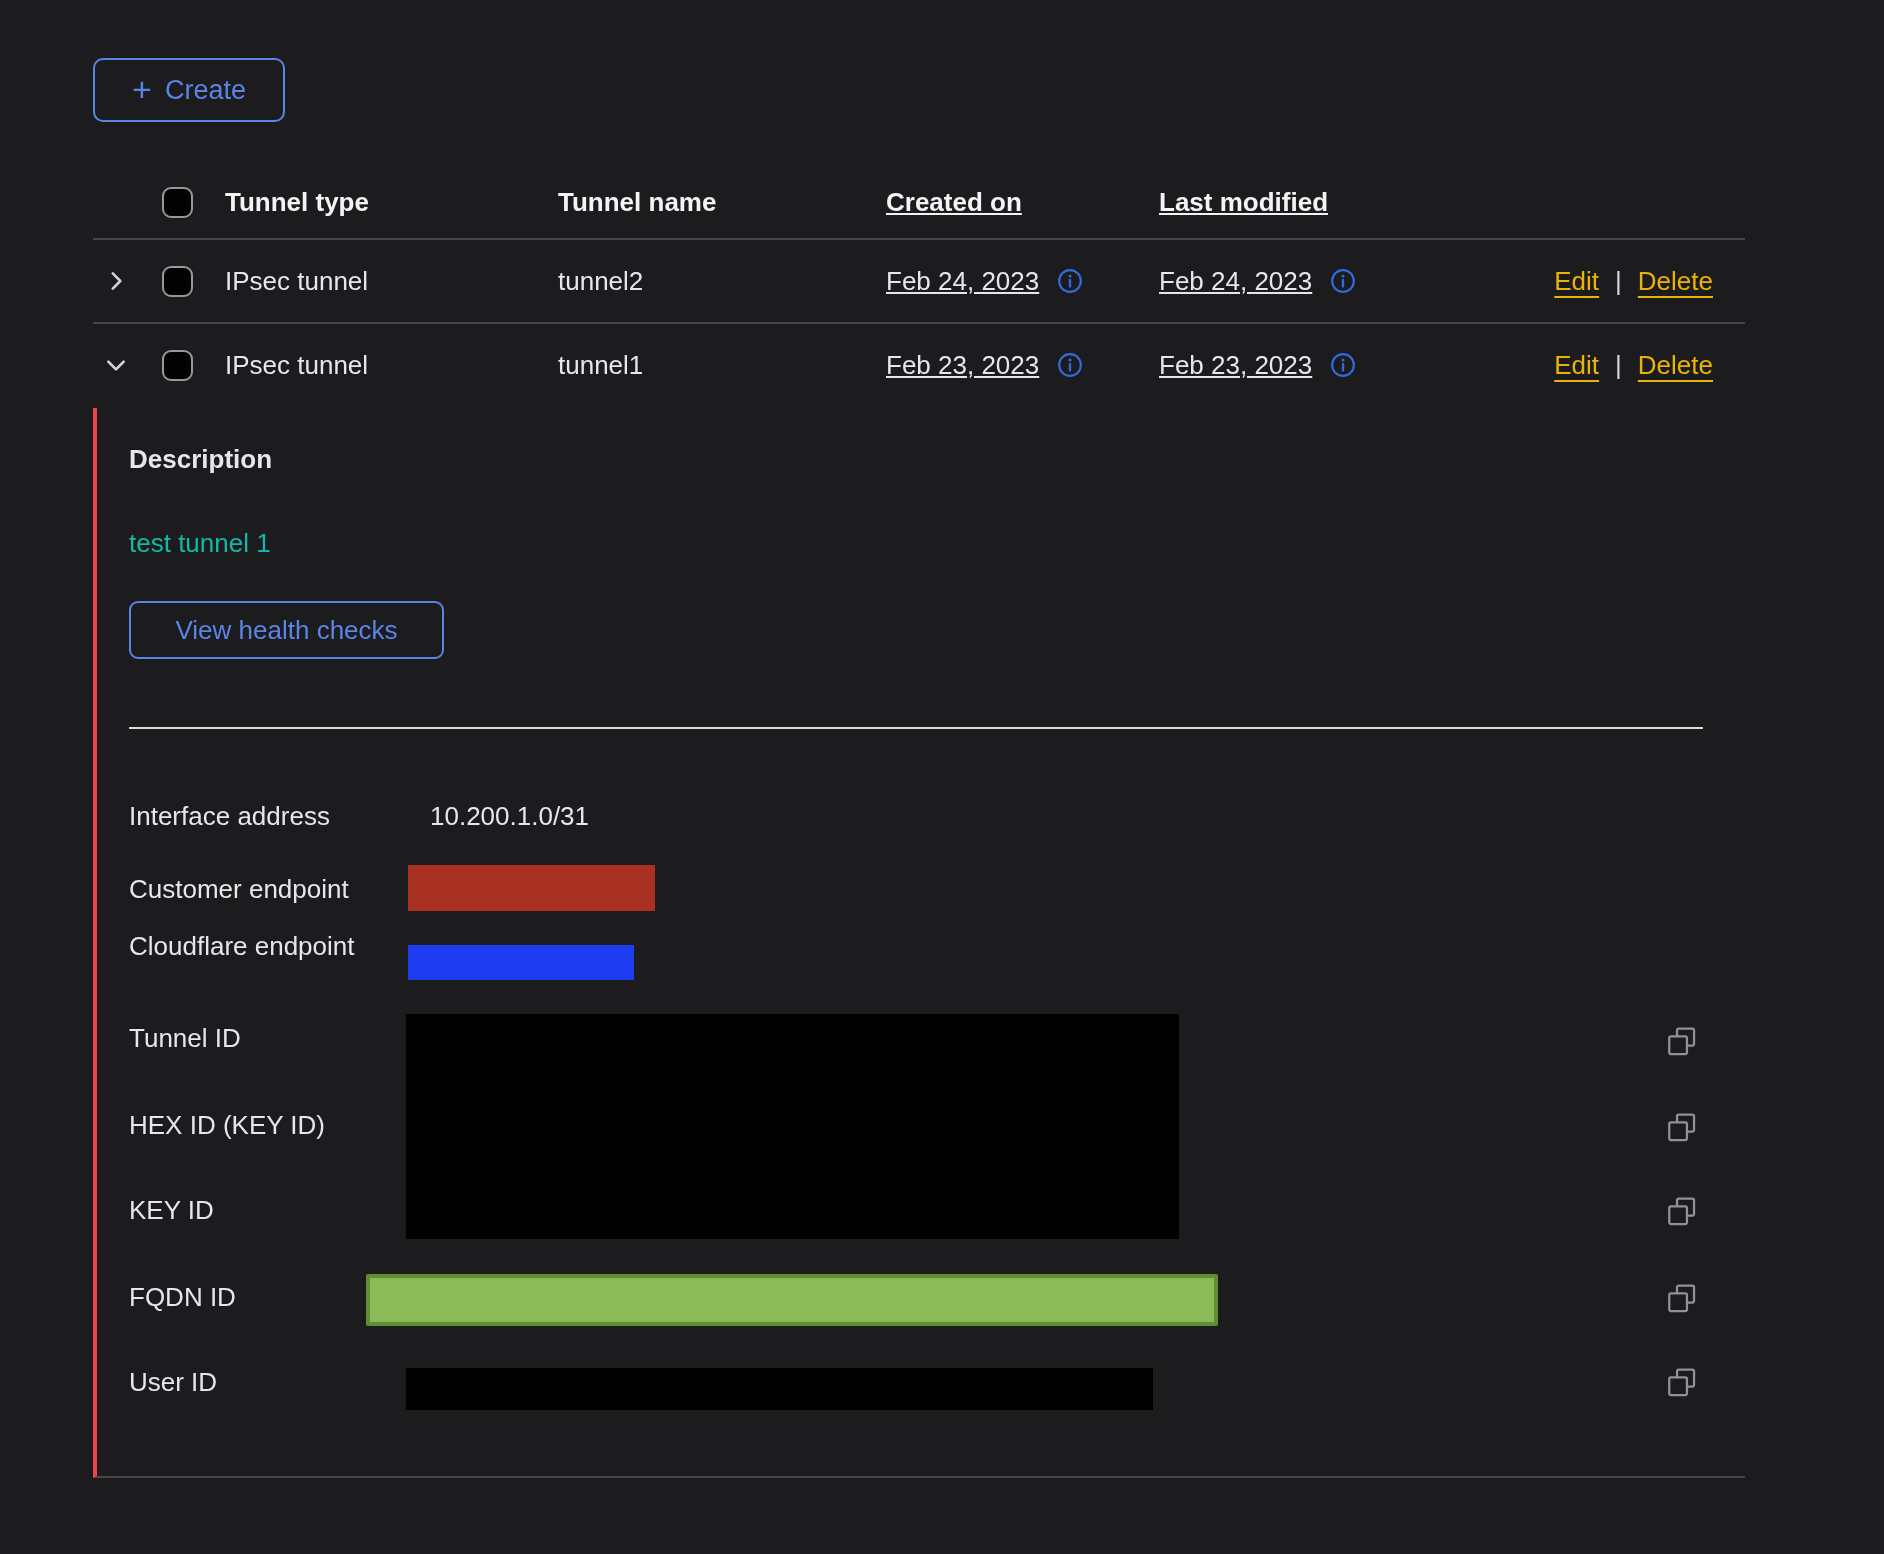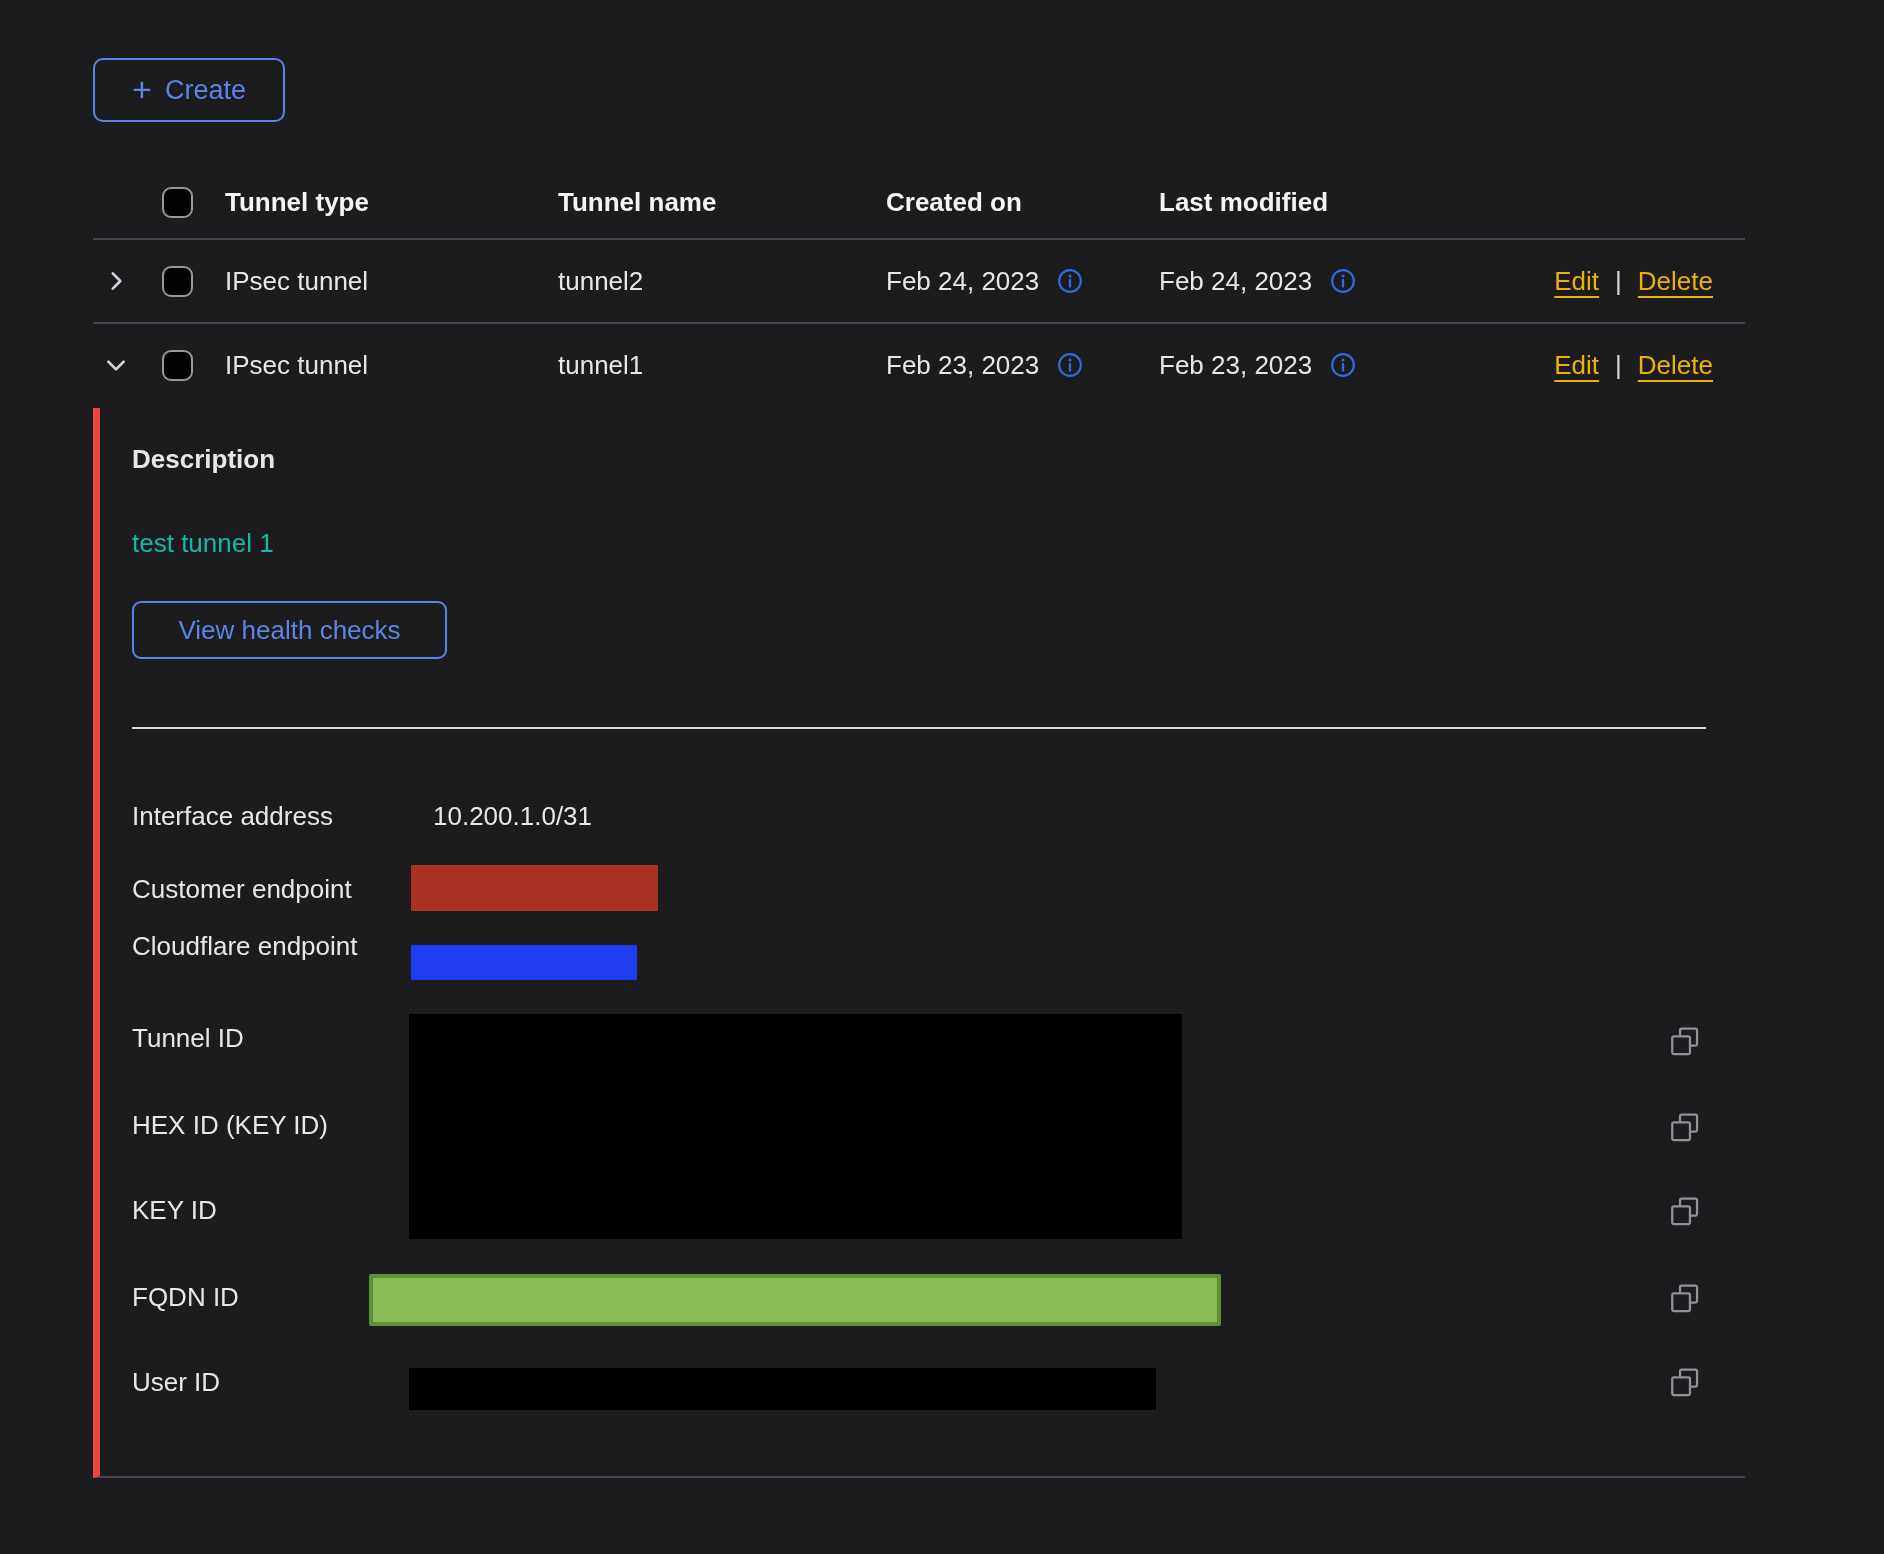--- a/index.html
+++ b/index.html
@@ -22,37 +22,37 @@
   .table { position:absolute; left:93px; top:167px; width:1652px; }
   .trow { display:flex; align-items:center; border-bottom:2px solid #46464c; }
   .thead { height:71px; font-weight:bold; color:#f4f4f6; }
   .tbody-row { height:82px; }
   .trow.expanded-row { border-bottom:none; }
   .cell { font-size:26px; }
   .c-exp  { width:62px; box-sizing:border-box; padding-left:10px; display:flex; align-items:center; }
   .c-check{ width:70px; display:flex; align-items:center; }
   .c-type { width:333px; }
   .c-name { width:328px; }
-  .c-created, .c-mod { display:flex; align-items:center; gap:18px; }
+  .c-created, .c-mod { display:flex; align-items:center; gap:18px;text-decoration:underline; }
   .c-created { width:273px; }
   .c-mod { width:301px; }
   .c-actions { flex:1; display:flex; justify-content:flex-end; align-items:center; gap:16px; padding-right:32px; }
 
   .checkbox {
     width:31px; height:31px; box-sizing:border-box; margin-left:7px;
     border:2px solid #97979c; border-radius:9px; background:#030304; cursor:pointer;
   }
   .link { color:#eab308; font-size:26px; text-decoration:underline; text-underline-offset:6px; text-decoration-thickness:2px; cursor:pointer; }
   .action-sep { color:#d8d8da; font-size:26px; }
   .chev { cursor:pointer; display:flex; }
 
   
   .panel {
     position:absolute; left:93px; top:408px; width:1652px; height:1070px;
-    box-sizing:border-box; border-left:7px solid #ef4444; border-bottom:2px solid #46464c;
+    box-sizing:border-box; border-left:4px solid #ef4444; border-bottom:2px solid #46464c;
   }
   .panel .abs { position:absolute; }
   .plabel { font-size:26px; line-height:32px; color:#e7e7ea; white-space:nowrap; }
   .pmuted { color:#14b8a6; }
   .pbold  { font-weight:600; }
   .health-btn {
     position:absolute; left:32px; top:193px; width:315px; height:58px;
     box-sizing:border-box; border:2px solid #5b84e4; border-radius:9px;
     background:transparent; color:#5b84e4; font-size:26px;
     display:flex; align-items:center; justify-content:center;

